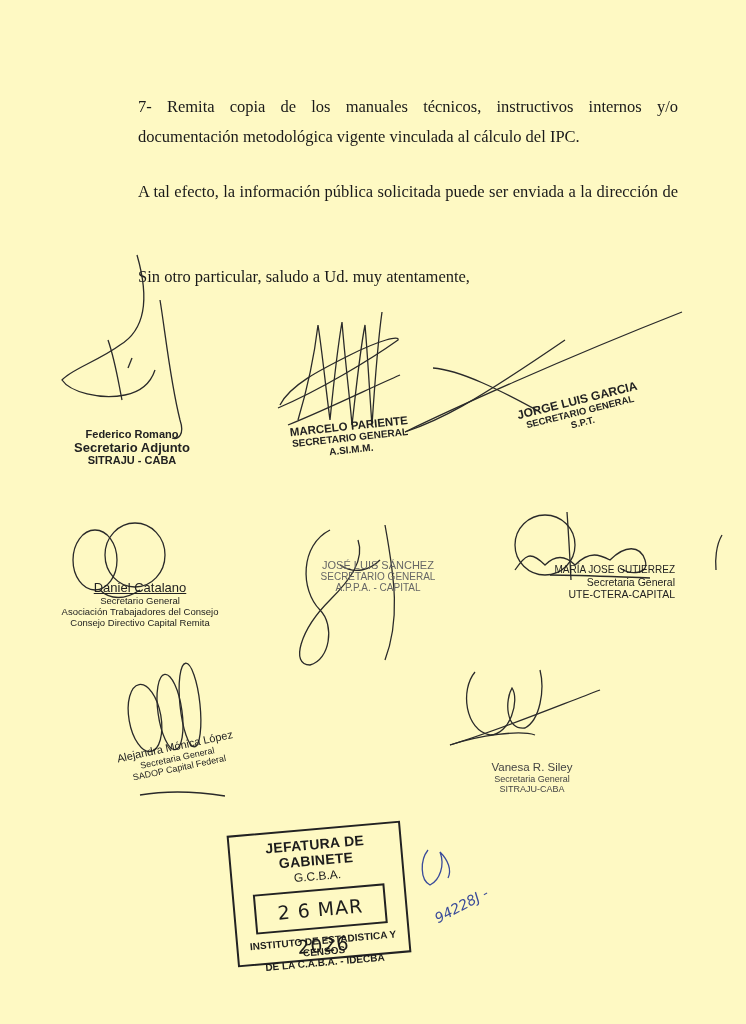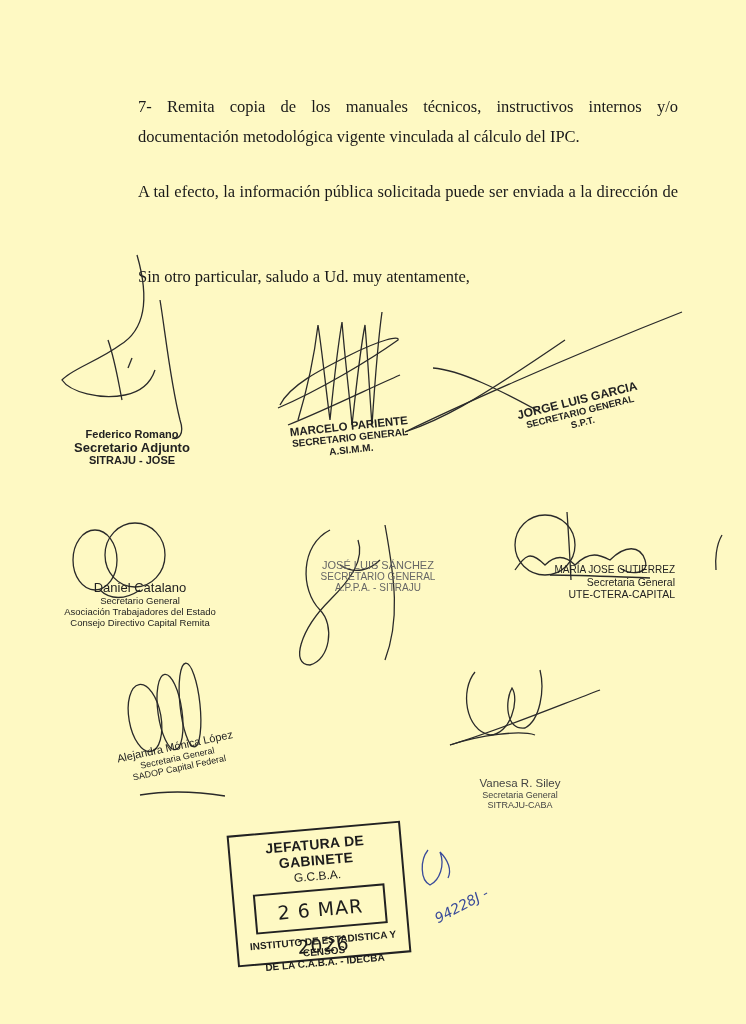--- a/index.html
+++ b/index.html
@@ -72,61 +72,61 @@
     <path d="M140 795 C170 790, 200 792, 225 796"></path>
 
     <path d="M475 672 C460 690, 465 730, 490 735 C510 735, 520 700, 512 688 C505 700, 505 730, 525 728 C540 720, 545 690, 540 670"></path>
     <path d="M450 745 C500 730, 560 705, 600 690"></path>
     <path d="M450 745 C480 735, 520 730, 535 735"></path>
   </svg>
 
   <div class="stamp-block" style="left:62px; top:428px; width:140px; font-size:12px; line-height:13px;">
     <div class="bold-sans" style="font-size:11px;">Federico Romano</div>
     <div class="bold-sans" style="font-size:13px;">Secretario Adjunto</div>
-    <div class="bold-sans" style="font-size:11px;">SITRAJU - JOSE</div>
+    <div class="bold-sans" style="font-size:11px;">SITRAJU - CABA</div>
   </div>
 
   <div class="stamp-block" style="left:275px; top:420px; width:150px; font-size:10px; line-height:12px; transform:rotate(-6deg);">
     <div class="bold-sans" style="font-size:11.5px;">MARCELO PARIENTE</div>
     <div class="bold-sans">SECRETARIO GENERAL</div>
     <div class="bold-sans">A.SI.M.M.</div>
   </div>
 
   <div class="stamp-block" style="left:510px; top:395px; width:140px; font-size:9.5px; line-height:11px; transform:rotate(-14deg);">
     <div class="bold-sans" style="font-size:12px;">JORGE LUIS GARCIA</div>
     <div class="bold-sans">SECRETARIO GENERAL</div>
     <div class="bold-sans">S.P.T.</div>
   </div>
 
   <div class="stamp-block" style="left:50px; top:580px; width:180px; font-size:9.5px; line-height:11px;">
-    <div style="font-size:13px; line-height:15px;">Daniel Catalano</div>
+    <div style="font-size:13px; line-height:15px;text-decoration:underline;">Daniel Catalano</div>
     <div>Secretario General</div>
-    <div>Asociación Trabajadores del Estado</div>
+    <div>Asociación Trabajadores del Consejo</div>
     <div>Consejo Directivo Capital Remita</div>
   </div>
 
   <div class="stamp-block" style="left:308px; top:560px; width:140px; font-size:10px; line-height:11px; color:#666;">
     <div style="font-size:11px;">JOSÉ LUIS SÁNCHEZ</div>
     <div>SECRETARIO GENERAL</div>
-    <div>A.P.P.A. - SITRAJU</div>
+    <div>A.P.P.A. - CAPITAL</div>
   </div>
 
   <div class="stamp-block" style="left:525px; top:564px; width:150px; font-size:10.5px; line-height:12px;text-align:right;">
     <div style="font-size:10px;">MARÍA JOSE GUTIERREZ</div>
     <div>Secretaria General</div>
     <div>UTE-CTERA-CAPITAL</div>
   </div>
 
   <div class="stamp-block" style="left:112px; top:740px; width:130px; font-size:9px; line-height:10px; transform:rotate(-12deg);">
     <div style="font-size:11px; line-height:13px;">Alejandra Mónica López</div>
     <div>Secretaria General</div>
     <div>SADOP Capital Federal</div>
   </div>
 
-  <div class="stamp-block" style="left:460px; top:760px; width:120px; font-size:9px; line-height:10px; color:#444;margin-top:16px;">
+  <div class="stamp-block" style="left:472px; top:760px; width:120px; font-size:9px; line-height:10px; color:#444;">
     <div style="font-size:11.5px; line-height:14px;">Vanesa R. Siley</div>
     <div>Secretaria General</div>
     <div>SITRAJU-CABA</div>
   </div>
 
   <div class="rubber">
     <div class="h1">JEFATURA DE GABINETE</div>
     <div class="h2">G.C.B.A.</div>
     <div class="datebox">2 6 MAR 2026</div>
     <div class="f1">INSTITUTO DE ESTADISTICA Y CENSOS</div>

